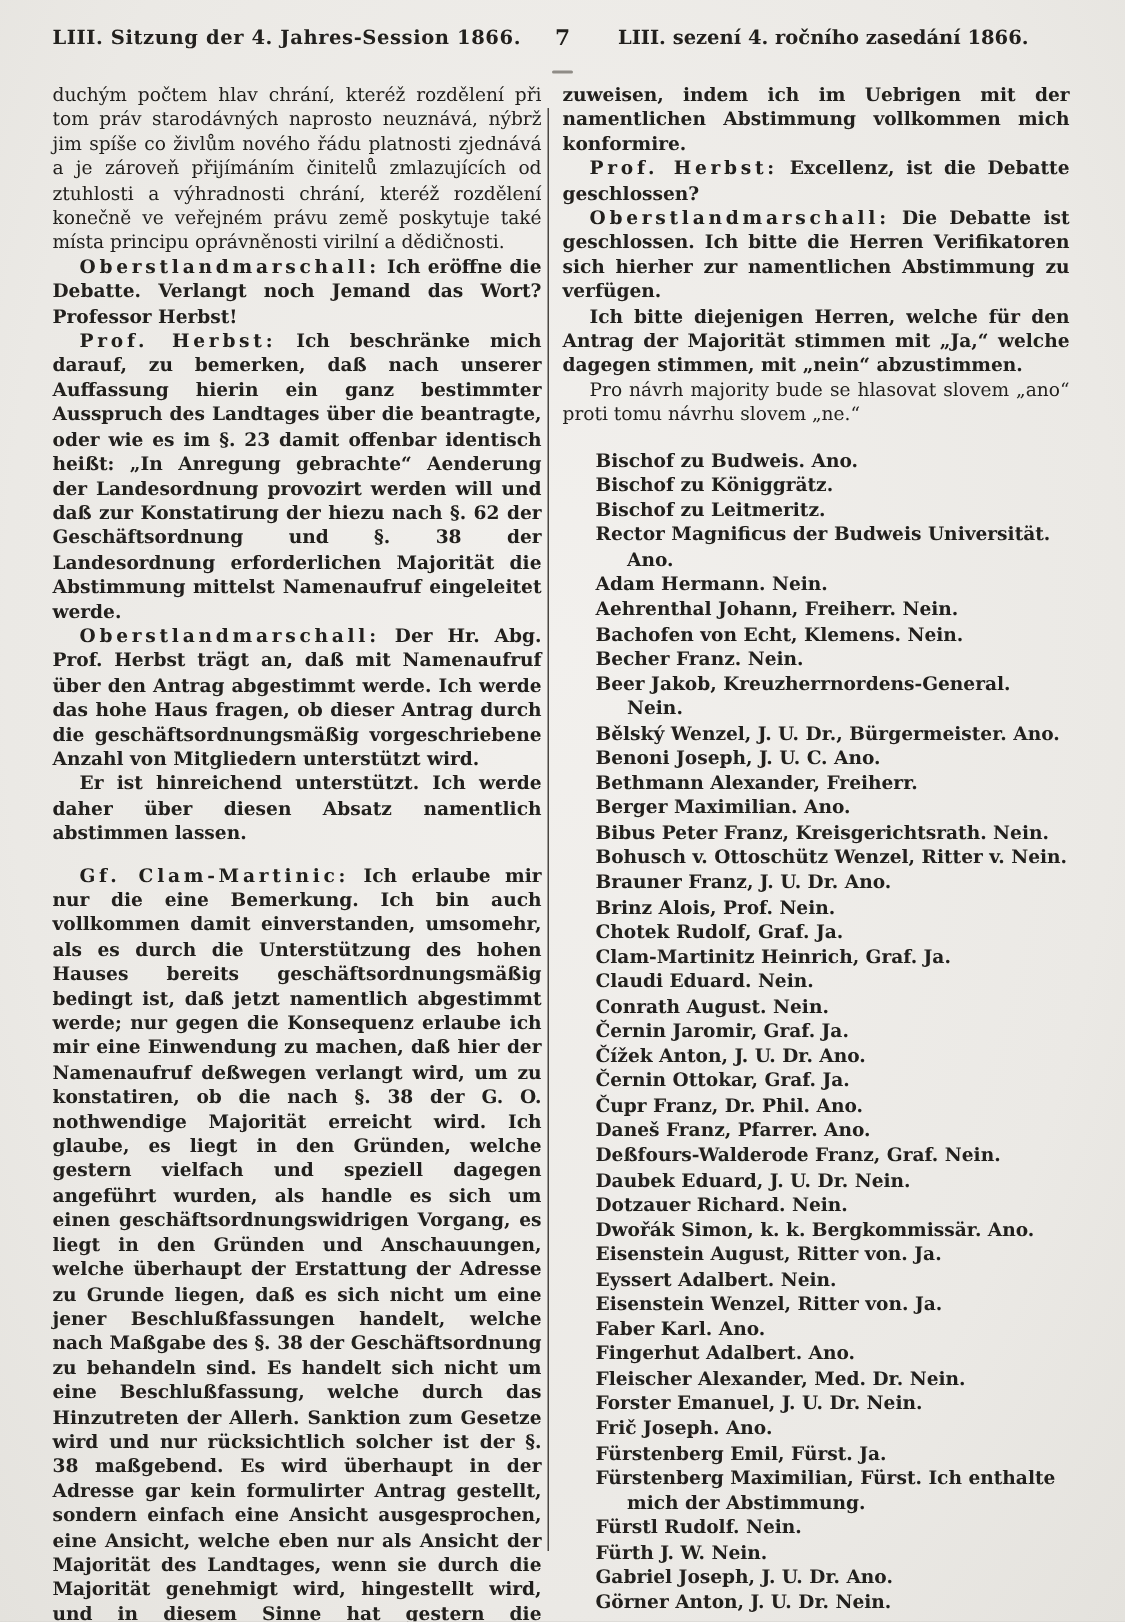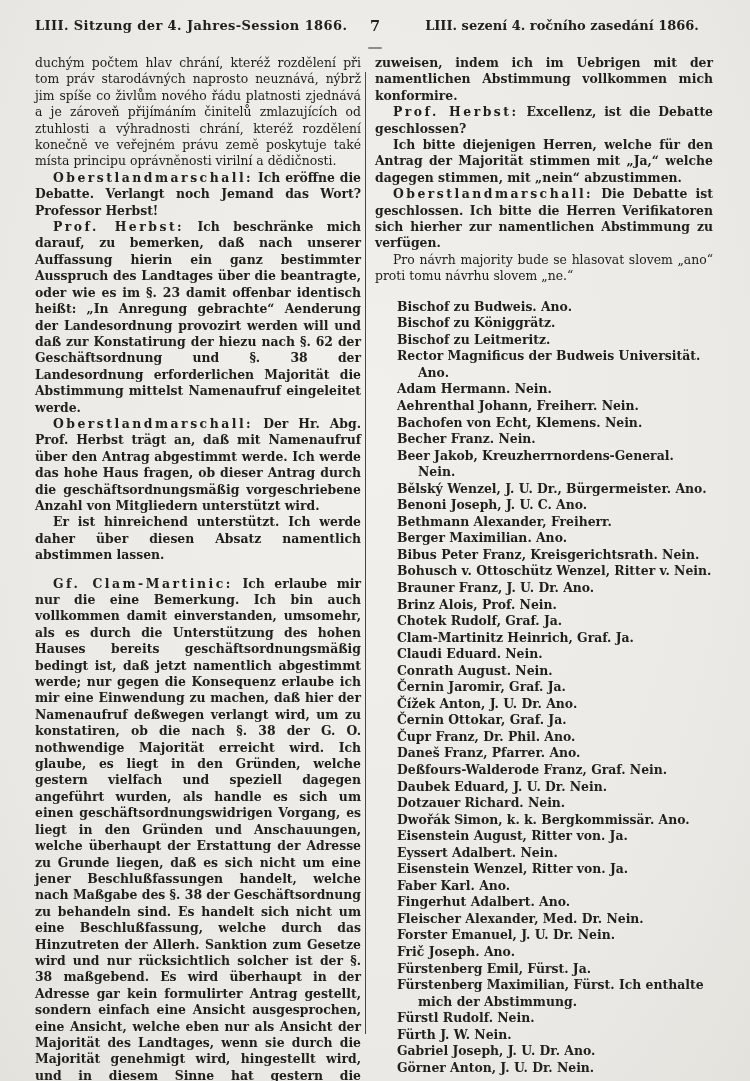--- a/index.html
+++ b/index.html
@@ -23,21 +23,21 @@
   .page-number {
     position: absolute; left: 345px; top: 17px; width: 60px;
     text-align: center; font-size: 14.5px; font-weight: bold;
   }
   .page-number-rule {
     position: absolute; left: 368px; top: 47px; width: 14px; height: 2px;
     background: #8f8c86; border-radius: 1px;
   }
   .header-right-title {
     position: absolute; left: 412px; top: 18px; width: 300px;
-    text-align: center; font-size: 13px; font-weight: bold;
+    text-align: left; font-size: 13px; font-weight: bold;
     white-space: nowrap;
   }
   
   .column-divider {
     position: absolute; left: 365px; top: 72px; width: 1px; height: 962px;
     background: #4a4742;
   }
   
   .col { position: absolute; top: 55px; font-size: 12.4px; line-height: 16.4px; }
   .col-left  { left: 35px;  width: 326px; }
@@ -79,22 +79,22 @@
       <p class="para"><span class="speaker">Oberstlandmarschall:</span> Ich eröffne die Debatte. Verlangt noch Jemand das Wort? Professor Herbst!</p>
       <p class="para"><span class="speaker">Prof. Herbst:</span> Ich beschränke mich darauf, zu bemerken, daß nach unserer Auffassung hierin ein ganz bestimmter Ausspruch des Landtages über die beantragte, oder wie es im §. 23 damit offenbar identisch heißt: „In Anregung gebrachte“ Aenderung der Landesordnung provozirt werden will und daß zur Konstatirung der hiezu nach §. 62 der Geschäftsordnung und §. 38 der Landesordnung erforderlichen Majorität die Abstimmung mittelst Namenaufruf eingeleitet werde.</p>
       <p class="para"><span class="speaker">Oberstlandmarschall:</span> Der Hr. Abg. Prof. Herbst trägt an, daß mit Namenaufruf über den Antrag abgestimmt werde. Ich werde das hohe Haus fragen, ob dieser Antrag durch die geschäftsordnungsmäßig vorgeschriebene Anzahl von Mitgliedern unterstützt wird.</p>
       <p class="para">Er ist hinreichend unterstützt. Ich werde daher über diesen Absatz namentlich abstimmen lassen.</p>
       <p class="para gap"><span class="speaker">Gf. Clam-Martinic:</span> Ich erlaube mir nur die eine Bemerkung. Ich bin auch vollkommen damit einverstanden, umsomehr, als es durch die Unterstützung des hohen Hauses bereits geschäftsordnungsmäßig bedingt ist, daß jetzt namentlich abgestimmt werde; nur gegen die Konsequenz erlaube ich mir eine Einwendung zu machen, daß hier der Namenaufruf deßwegen verlangt wird, um zu konstatiren, ob die nach §. 38 der G. O. nothwendige Majorität erreicht wird. Ich glaube, es liegt in den Gründen, welche gestern vielfach und speziell dagegen angeführt wurden, als handle es sich um einen geschäftsordnungswidrigen Vorgang, es liegt in den Gründen und Anschauungen, welche überhaupt der Erstattung der Adresse zu Grunde liegen, daß es sich nicht um eine jener Beschlußfassungen handelt, welche nach Maßgabe des §. 38 der Geschäftsordnung zu behandeln sind. Es handelt sich nicht um eine Beschlußfassung, welche durch das Hinzutreten der Allerh. Sanktion zum Gesetze wird und nur rücksichtlich solcher ist der §. 38 maßgebend. Es wird überhaupt in der Adresse gar kein formulirter Antrag gestellt, sondern einfach eine Ansicht ausgesprochen, eine Ansicht, welche eben nur als Ansicht der Majorität des Landtages, wenn sie durch die Majorität genehmigt wird, hingestellt wird, und in diesem Sinne hat gestern die Abstimmung, hat heute die Abstimmung stattgefunden. Es ist nicht möglich, rücksichtlich dieses eines Alinea's eine andere Anschauung geltend zu machen. Ich erlaube mir nur auf diesen Punkt hin-</p>
     </div>
 
   <div class="col col-right">
       <p class="para noindent">zuweisen, indem ich im Uebrigen mit der namentlichen Abstimmung vollkommen mich konformire.</p>
       <p class="para"><span class="speaker">Prof. Herbst:</span> Excellenz, ist die Debatte geschlossen?</p>
+      <p class="para"><span class="speaker">Oberstlandmarschall:</span> Die Debatte ist geschlossen. Ich bitte die Herren Verifikatoren sich hierher zur namentlichen Abstimmung zu verfügen.</p>
       <p class="para">Ich bitte diejenigen Herren, welche für den Antrag der Majorität stimmen mit „Ja,“ welche dagegen stimmen, mit „nein“ abzustimmen.</p>
-      <p class="para"><span class="speaker">Oberstlandmarschall:</span> Die Debatte ist geschlossen. Ich bitte die Herren Verifikatoren sich hierher zur namentlichen Abstimmung zu verfügen.</p>
       <p class="para antiqua">Pro návrh majority bude se hlasovat slovem „ano“ proti tomu návrhu slovem „ne.“</p>
       <ul class="vote-list">
         <li>Bischof zu Budweis. Ano.</li>
         <li>Bischof zu Königgrätz.</li>
         <li>Bischof zu Leitmeritz.</li>
         <li>Rector Magnificus der Budweis Universität. Ano.</li>
         <li>Adam Hermann. Nein.</li>
         <li>Aehrenthal Johann, Freiherr. Nein.</li>
         <li>Bachofen von Echt, Klemens. Nein.</li>
         <li>Becher Franz. Nein.</li>

